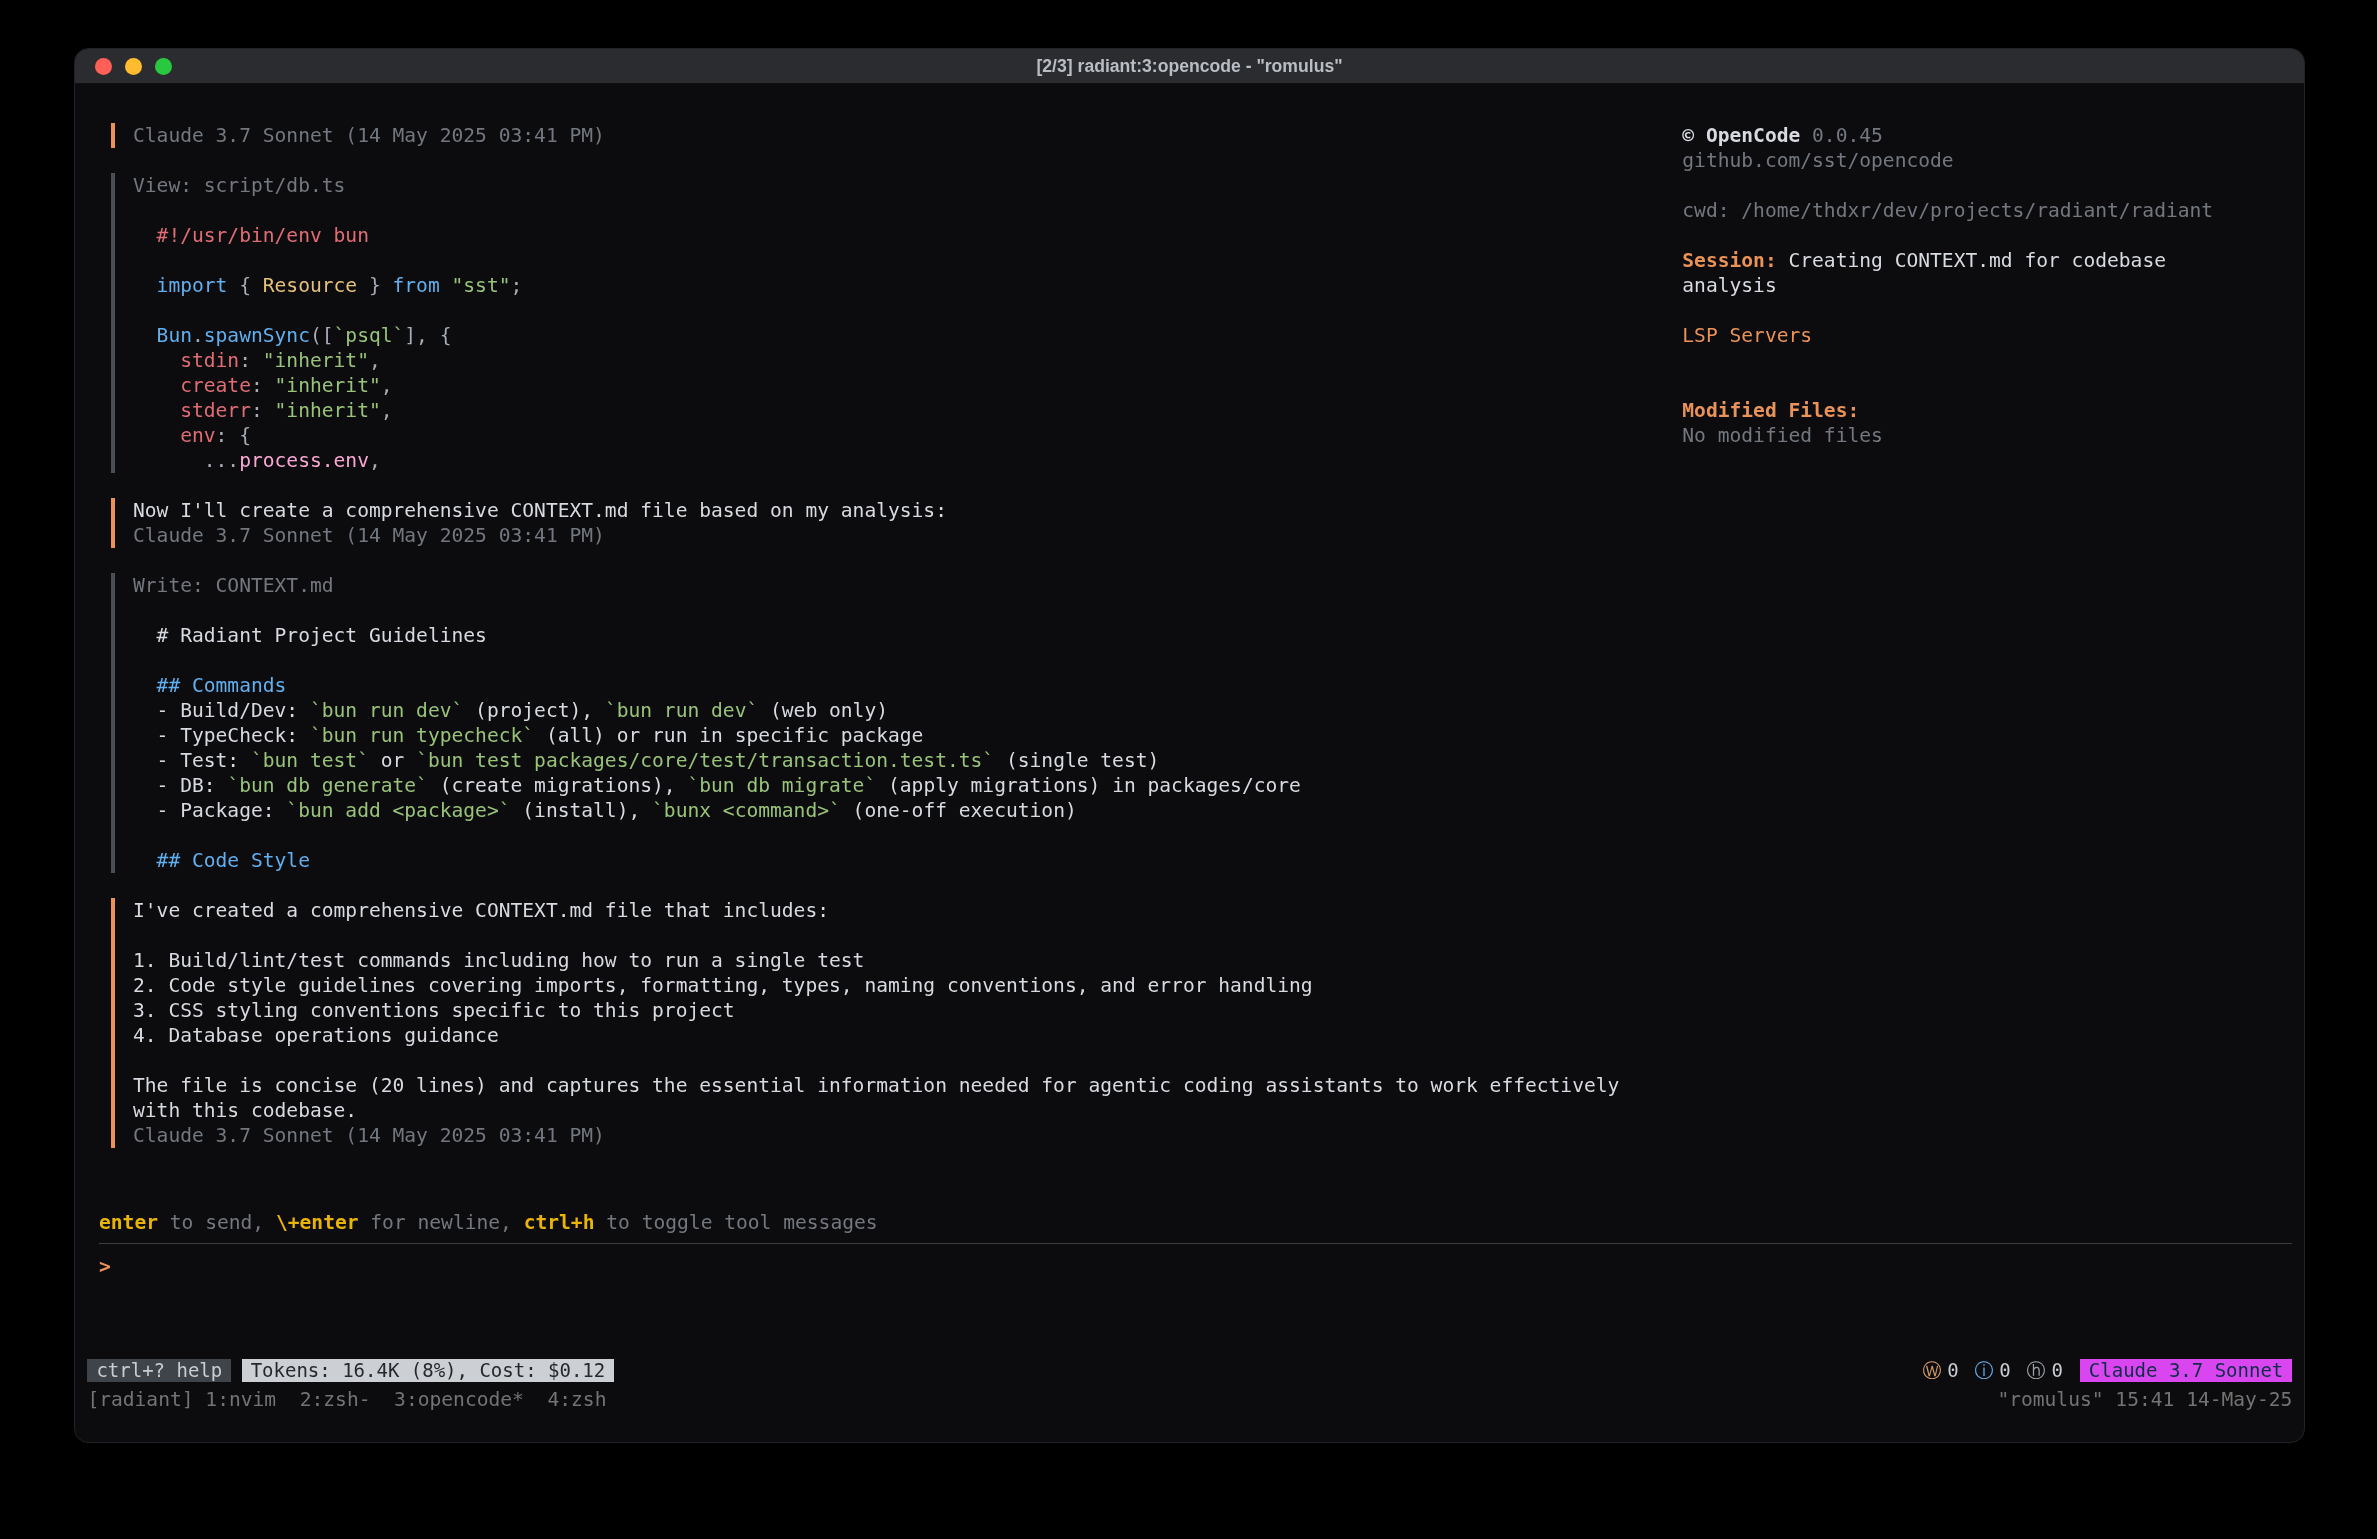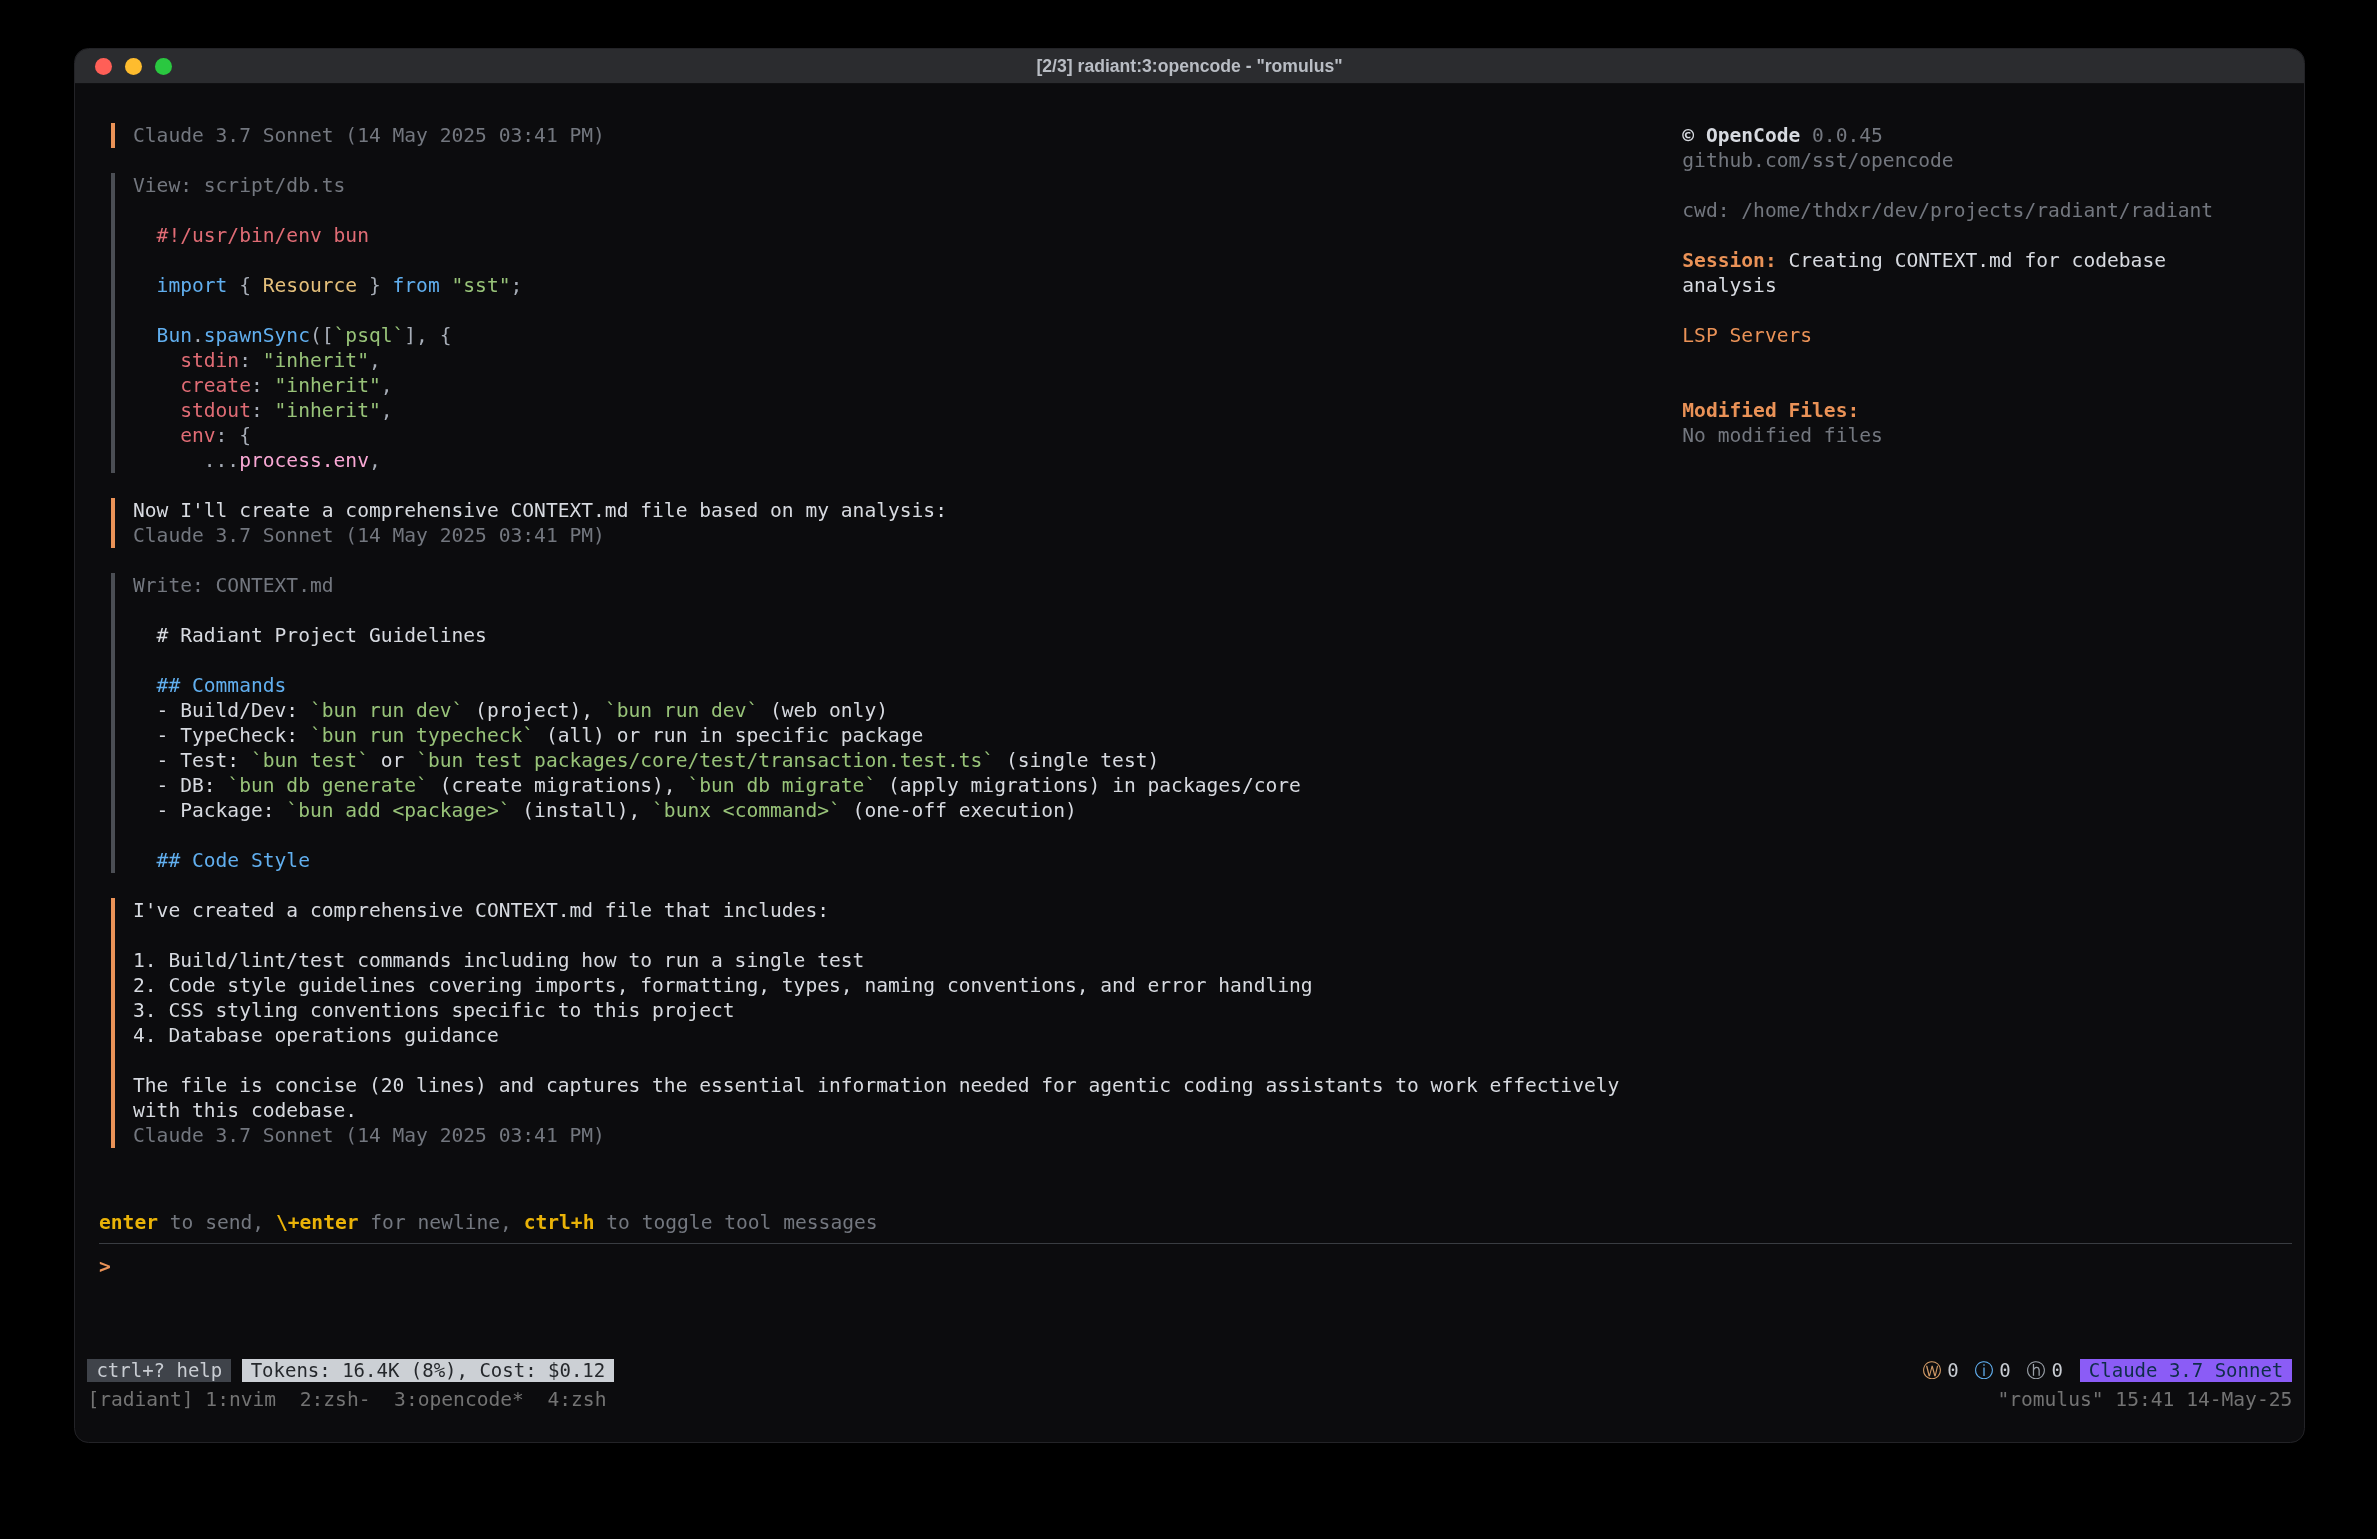--- a/index.html
+++ b/index.html
@@ -46,21 +46,21 @@
   .prompt-row { height:111px; padding-top:10.4px; }
   .prompt-char { color:#ea9257; font-weight:bold; }
 
   .statusbar { flex:none; height:31px; display:flex; justify-content:space-between;
                align-items:center; padding:0 11.7px 0 12.4px; }
   .statusbar .left { display:flex; align-items:center; gap:10.4px; }
   .statusbar .right { display:flex; align-items:center; gap:17px; }
   .chip { font-size:19px; line-height:23.5px; padding:0 9px; display:inline-block; white-space:pre; }
   .chip.help { background:#3f434a; color:#c9cdd3; }
   .chip.tokens { background:#ccd0d5; color:#25282c; }
-  .chip.model { background:#8b5cf6; color:#0e2d49; }
+  .chip.model { background:#d946ef; color:#0e2d49; }
   .diag { display:flex; align-items:center; gap:15.7px; font-size:19px; }
   .diag .pair { display:flex; align-items:center; gap:5.9px; }
   .d-icon.warn { color:#d19a66; } .d-icon.info { color:#61afef; } .d-icon.hint { color:#9aa0a8; }
   .d-count { color:#c9cdd3; }
 
   .tmuxbar { flex:none; height:27px; display:flex; justify-content:space-between;
              align-items:center; padding:0 11.7px 0 12.4px; color:#737373; }
   .tmuxbar span { white-space:pre; }
   .bottom-pad { flex:none; height:29px; }
 </style>
@@ -89,21 +89,21 @@
             <div class="block tool">
                 <div class="line"><span class="tok-dim">View: script/db.ts</span></div>
                 <div class="line">&nbsp;</div>
                 <div class="line"><span class="tok-red">  #!/usr/bin/env bun</span></div>
                 <div class="line">&nbsp;</div>
                 <div class="line"><span class="tok-punct">  </span><span class="tok-blue">import</span><span class="tok-punct"> { </span><span class="tok-yellow">Resource</span><span class="tok-punct"> } </span><span class="tok-blue">from</span><span class="tok-punct"> </span><span class="tok-green">"sst"</span><span class="tok-punct">;</span></div>
                 <div class="line">&nbsp;</div>
                 <div class="line"><span class="tok-punct">  </span><span class="tok-blue">Bun</span><span class="tok-punct">.</span><span class="tok-blue">spawnSync</span><span class="tok-punct">([</span><span class="tok-green">`psql`</span><span class="tok-punct">], {</span></div>
                 <div class="line"><span class="tok-punct">    </span><span class="tok-red">stdin</span><span class="tok-punct">: </span><span class="tok-green">"inherit"</span><span class="tok-punct">,</span></div>
                 <div class="line"><span class="tok-punct">    </span><span class="tok-red">create</span><span class="tok-punct">: </span><span class="tok-green">"inherit"</span><span class="tok-punct">,</span></div>
-                <div class="line"><span class="tok-punct">    </span><span class="tok-red">stdout</span><span class="tok-punct">: </span><span class="tok-green">"inherit"</span><span class="tok-punct">,</span></div>
+                <div class="line"><span class="tok-punct">    </span><span class="tok-red">stderr</span><span class="tok-punct">: </span><span class="tok-green">"inherit"</span><span class="tok-punct">,</span></div>
                 <div class="line"><span class="tok-punct">    </span><span class="tok-red">env</span><span class="tok-punct">: {</span></div>
                 <div class="line"><span class="tok-punct">      ...</span><span class="tok-orange">process.env</span><span class="tok-punct">,</span></div>
               </div>
             <div class="block assistant">
                 <div class="line"><span class="tok-fg">Now I'll create a comprehensive CONTEXT.md file based on my analysis:</span></div>
                 <div class="line"><span class="tok-dim">Claude 3.7 Sonnet (14 May 2025 03:41 PM)</span></div>
               </div>
             <div class="block tool">
                 <div class="line"><span class="tok-dim">Write: CONTEXT.md</span></div>
                 <div class="line">&nbsp;</div>

